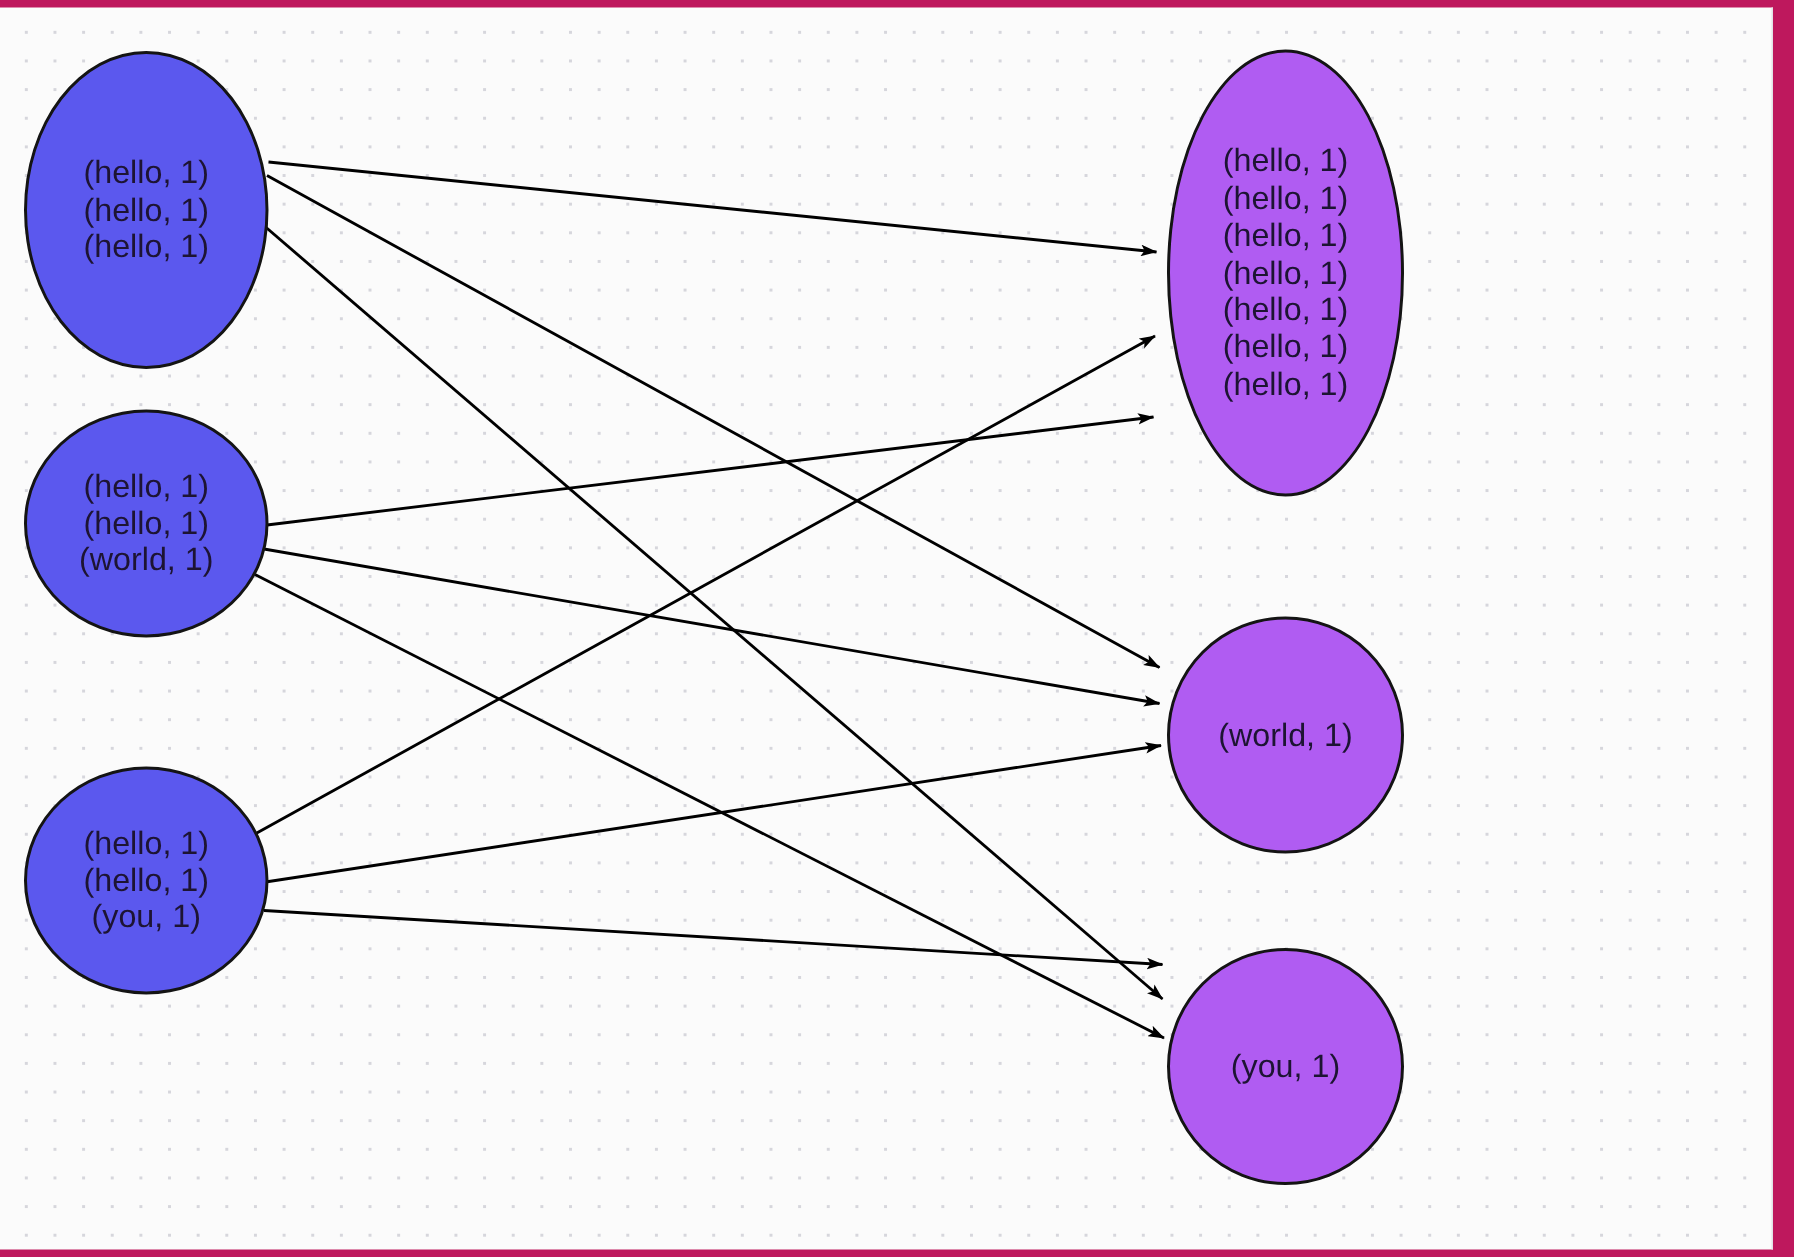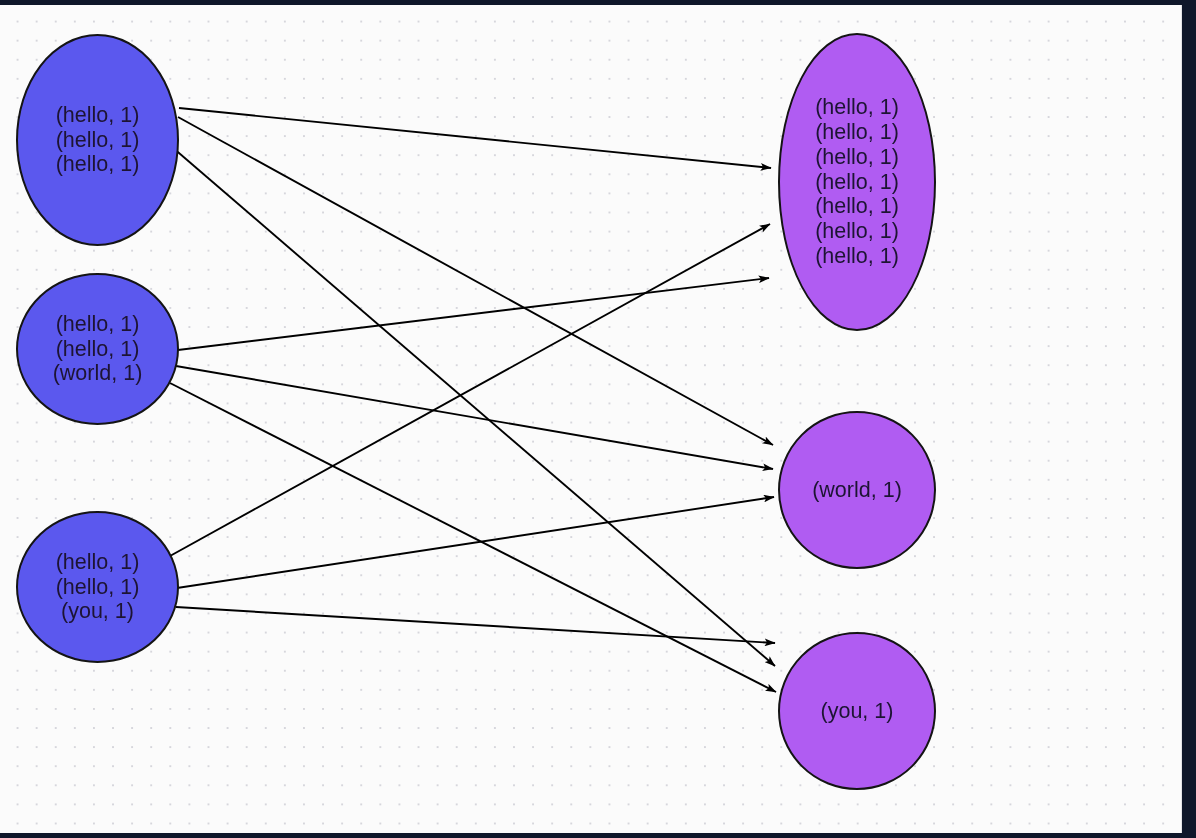--- a/index.html
+++ b/index.html
@@ -7,21 +7,21 @@
     margin: 0;
     padding: 0;
     background: #e9e9ec;
     font-family: "Liberation Sans", sans-serif;
   }
   #stage {
     position: relative;
     width: 1196px;
     height: 838px;
     overflow: hidden;
-    background: #0f172a;
+    background: #be185d;
   }
   #canvas {
     position: absolute;
     left: 0px;
     top: 5px;
     width: 1181px;
     height: 828px;
     background-color: #fbfbfb;
     background-image:
       radial-gradient(#d6d6dc 1.05px, transparent 1.15px);

